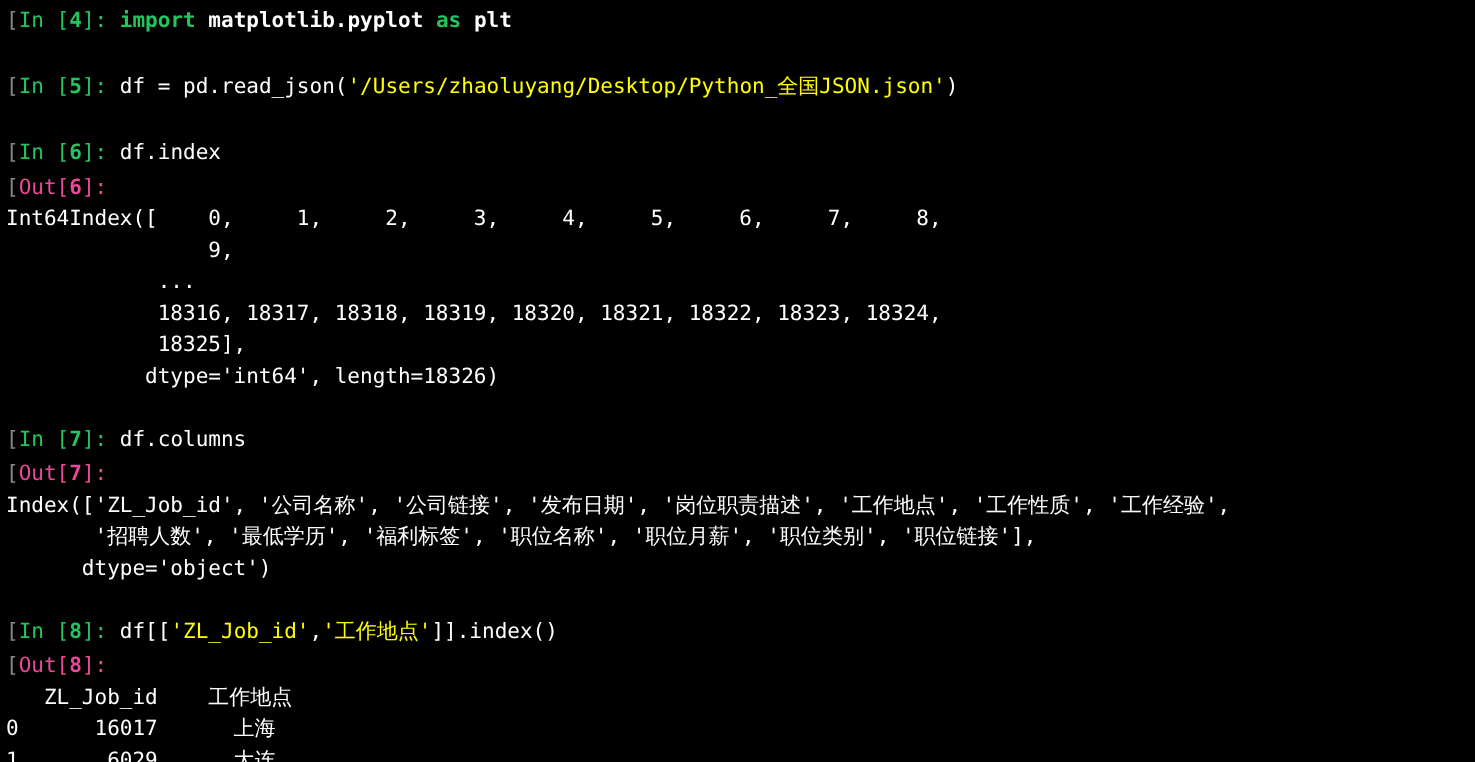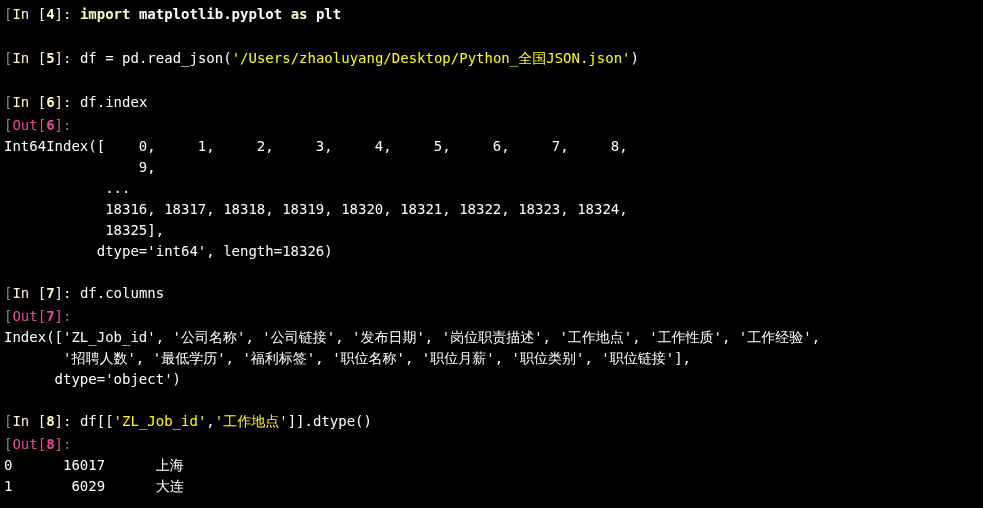--- a/index.html
+++ b/index.html
@@ -13,21 +13,21 @@
       font-size: 14px;
       line-height: 1.5;
       padding: 4px;
       width: 983px;
       height: 508px;
       overflow: hidden;
     }
     .line {
       white-space: pre;
     }
-    .green { color: #fef9c3; }
+    .green { color: #22c55e; }
     .cyan { color: #ffffff; }
     .white { color: #ffffff; }
     .red { color: #ec4899; }
     .yellow { color: #ffff00; margin-top: 11px; }
     .gray { color: #888; }
     .bold { font-weight: bold; }
     .cell {
       margin-bottom: 2px;
     }
   </style>
@@ -47,17 +47,18 @@
     <div class="line white">            18316, 18317, 18318, 18319, 18320, 18321, 18322, 18323, 18324,</div>
     <div class="line white">            18325],</div>
     <div class="line white">           dtype='int64', length=18326)</div>
     <div class="line">&nbsp;</div>
     <div class="line cell"><span class="gray">[</span><span class="green">In [</span><span class="green bold">7</span><span class="green">]:</span><span class="white"> </span><span class="white">df.columns</span></div>
     <div class="line"><span class="gray">[</span><span class="red">Out[</span><span class="red bold">7</span><span class="red">]:</span></div>
     <div class="line white">Index(['ZL_Job_id', '公司名称', '公司链接', '发布日期', '岗位职责描述', '工作地点', '工作性质', '工作经验',</div>
     <div class="line white">       '招聘人数', '最低学历', '福利标签', '职位名称', '职位月薪', '职位类别', '职位链接'],</div>
     <div class="line white">      dtype='object')</div>
     <div class="line">&nbsp;</div>
-    <div class="line cell"><span class="gray">[</span><span class="green">In [</span><span class="green bold">8</span><span class="green">]:</span><span class="white"> </span><span class="white">df[[</span><span class="yellow">'ZL_Job_id'</span><span class="white">,</span><span class="yellow">'工作地点'</span><span class="white">]].dtype()</span></div>
+    <div class="line cell"><span class="gray">[</span><span class="green">In [</span><span class="green bold">8</span><span class="green">]:</span><span class="white"> </span><span class="white">df[[</span><span class="yellow">'ZL_Job_id'</span><span class="white">,</span><span class="yellow">'工作地点'</span><span class="white">]].index()</span></div>
     <div class="line"><span class="gray">[</span><span class="red">Out[</span><span class="red bold">8</span><span class="red">]:</span></div>
+    <div class="line white">   ZL_Job_id    工作地点</div>
     <div class="line white">0      16017      上海</div>
     <div class="line white">1       6029      大连</div>
   </div>
 
 </body></html>

